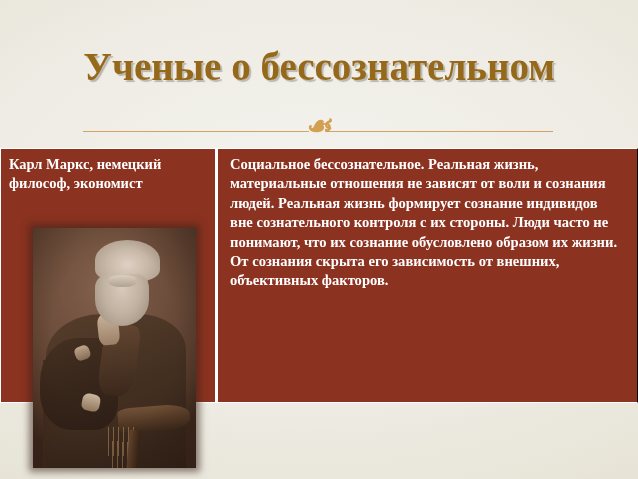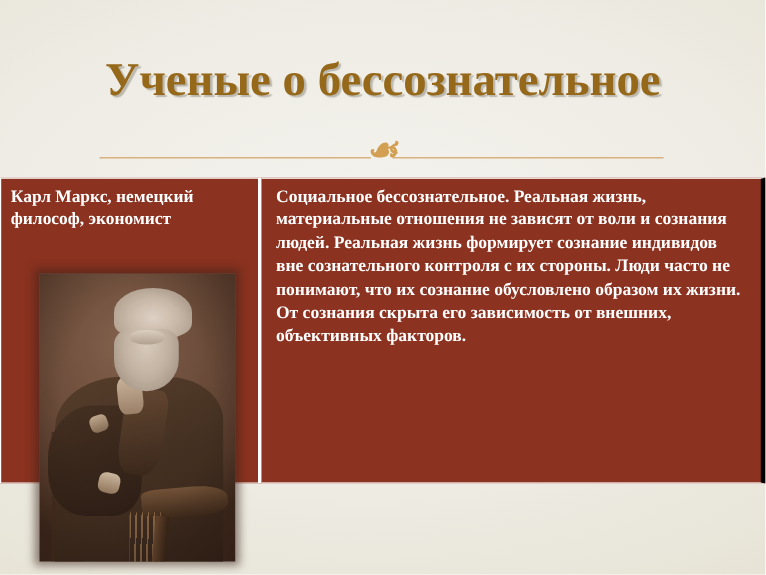--- a/index.html
+++ b/index.html
@@ -88,21 +88,21 @@
     position: relative;
     box-sizing: border-box;
   }
   #cell-left {
     width: 218px;
     border-right: 3px solid #ffffff;
     border-left: 1px solid #ffffff;
   }
   #cell-right {
     flex: 1 1 auto;
-    border-right: 4px solid #000000;
+    border-right: 1px solid #000000;
   }
   #cell-left  { border-top: 1px solid #ffffff; border-bottom: 1px solid #ffffff; }
   #cell-right { border-top: 1px solid #ffffff; border-bottom: 1px solid #ffffff; }
 
   #person-caption {
     position: absolute;
     left: 8px;
     top: 6px;
     width: 198px;
     color: #ffffff;
@@ -301,21 +301,21 @@
     background: rgba(120,70,40,0.13);
     mix-blend-mode: multiply;
   }
 </style>
 </head>
 <body>
 
 <div id="slide">
 
   <div id="title-block">
-    <div id="page-title">Ученые о бессознательное</div>
+    <div id="page-title">Ученые о бессознательном</div>
   </div>
 
   <div id="divider">
     <span class="rule left"></span>
     <span id="ornament">☙</span>
     <span class="rule right"></span>
   </div>
 
   <div id="content-table">
 

